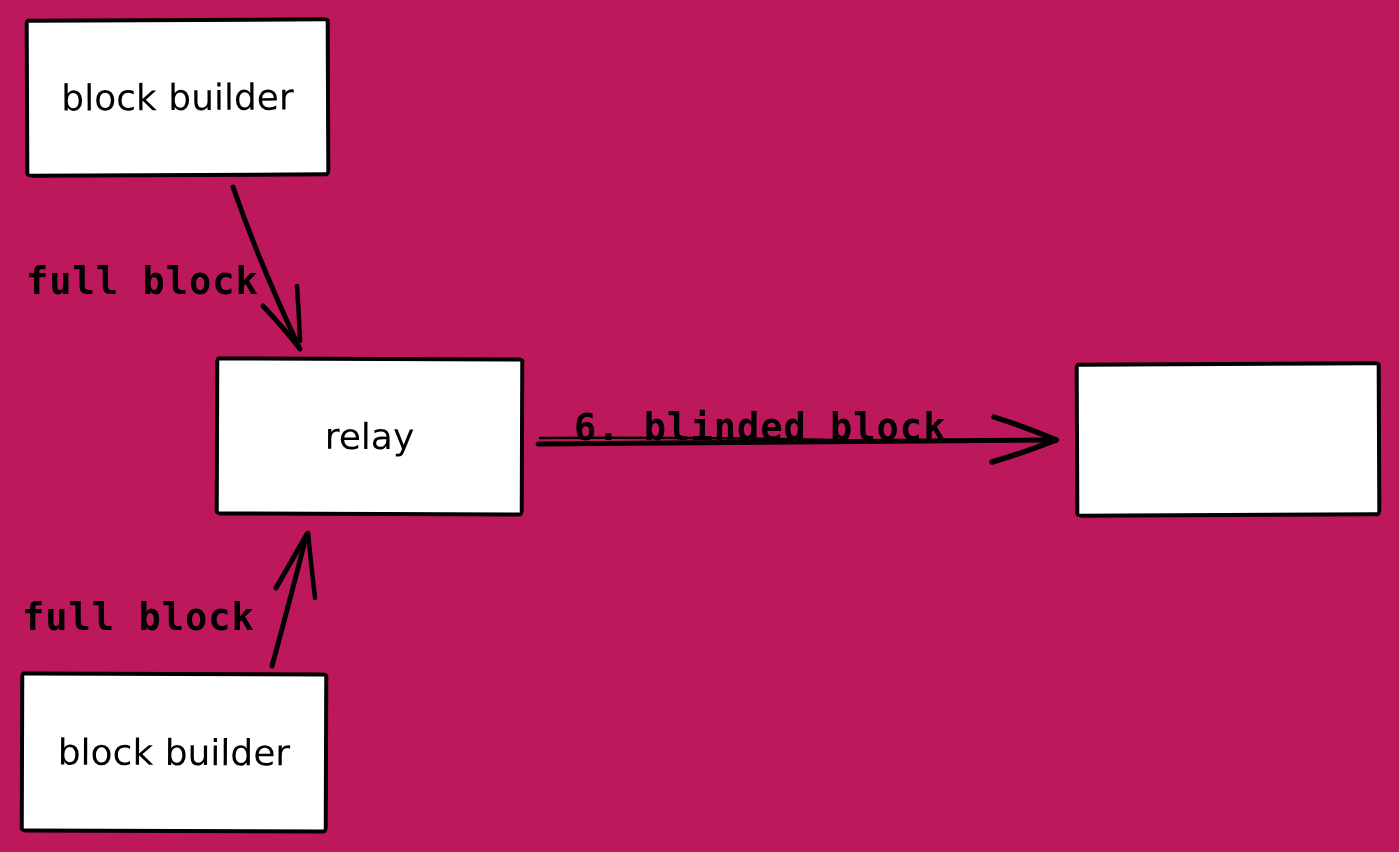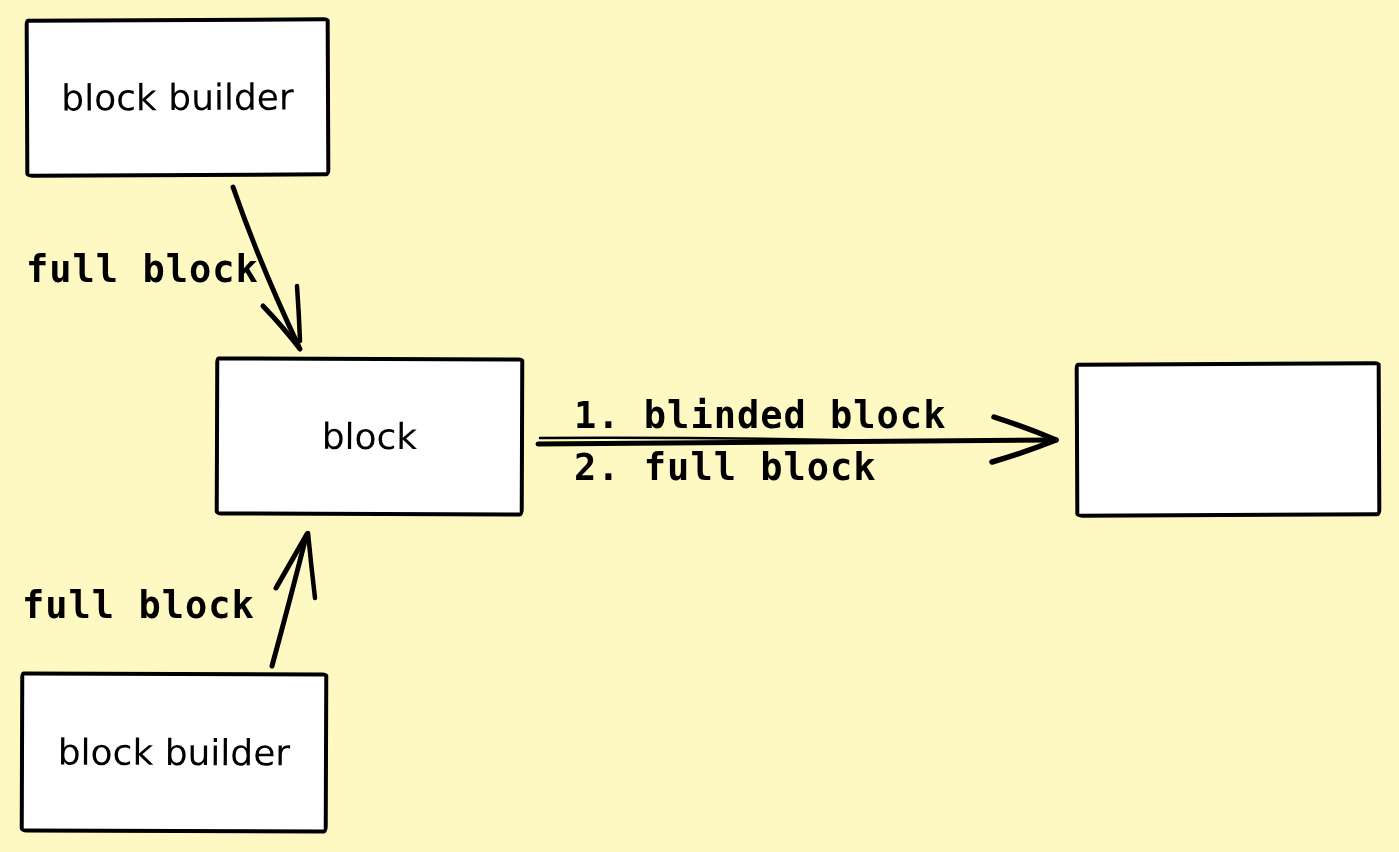--- a/index.html
+++ b/index.html
@@ -4,21 +4,21 @@
 <style>
   html, body {
     margin: 0;
     padding: 0;
     background: #ffffff;
   }
   .canvas {
     position: relative;
     width: 1399px;
     height: 852px;
-    background: #fef9c3;
+    background: #be185d;
     overflow: hidden;
     font-family: "DejaVu Sans", sans-serif;
     color: #000000;
   }
   .arrows {
     position: absolute;
     left: 0;
     top: 0;
     width: 1399px;
     height: 852px;
@@ -50,20 +50,21 @@
   #node-validator      { left: 1075px; top: 362px; width: 306px; height: 155px; font-size: 34px; line-height: 1.35; }
   #node-builder-bottom { left: 20px;   top: 672px; width: 308px; height: 161px; }
 
   .edge-label {
     position: absolute;
     font-family: "DejaVu Sans Mono", monospace;
     font-weight: bold;
     font-size: 37px;
     white-space: nowrap;
     letter-spacing: 1px;
+    margin-top: 12px;
   }
   #label-full-block-top    { left: 26px;  top: 248px; }
   #label-full-block-bottom { left: 22px;  top: 584px; }
   #label-blinded-block     { left: 574px; top: 394px; }
   #label-full-block-mid    { left: 574px; top: 446px; }
 </style>
 </head>
 <body>
 
 <div class="canvas">
@@ -88,34 +89,33 @@
       <path d="M276,588 Q292,560 307,534" stroke-width="5"></path>
       <path d="M315,598 Q311,564 308,533" stroke-width="4.5"></path>
     </g>
   </svg>
 
   <div class="node tilt-a" id="node-builder-top">
     <span>block builder</span>
   </div>
 
   <div class="node tilt-b" id="node-relay">
-    <span>block</span>
+    <span>relay</span>
   </div>
 
   <div class="node tilt-a" id="node-validator">
     <span>
       <br>
     </span>
   </div>
 
   <div class="node tilt-b" id="node-builder-bottom">
     <span>block builder</span>
   </div>
 
   <div class="edge-label" id="label-full-block-top">full block</div>
 
-  <div class="edge-label" id="label-blinded-block">1. blinded block</div>
+  <div class="edge-label" id="label-blinded-block">6. blinded block</div>
 
-  <div class="edge-label" id="label-full-block-mid">2. full block</div>
 
   <div class="edge-label" id="label-full-block-bottom">full block</div>
 
 </div>
 
 </body></html>

